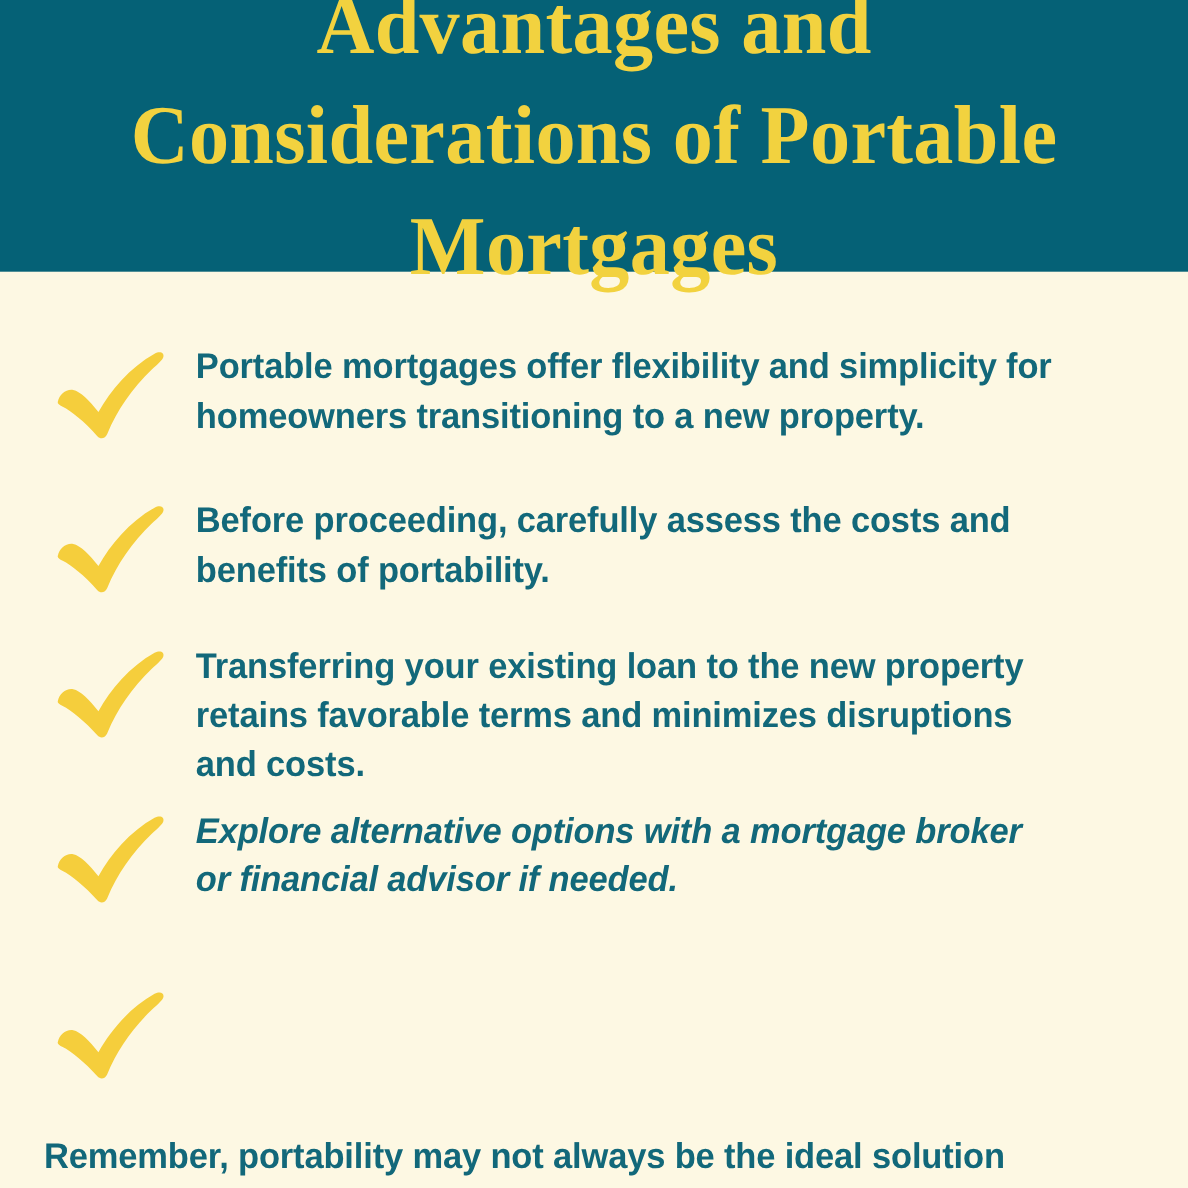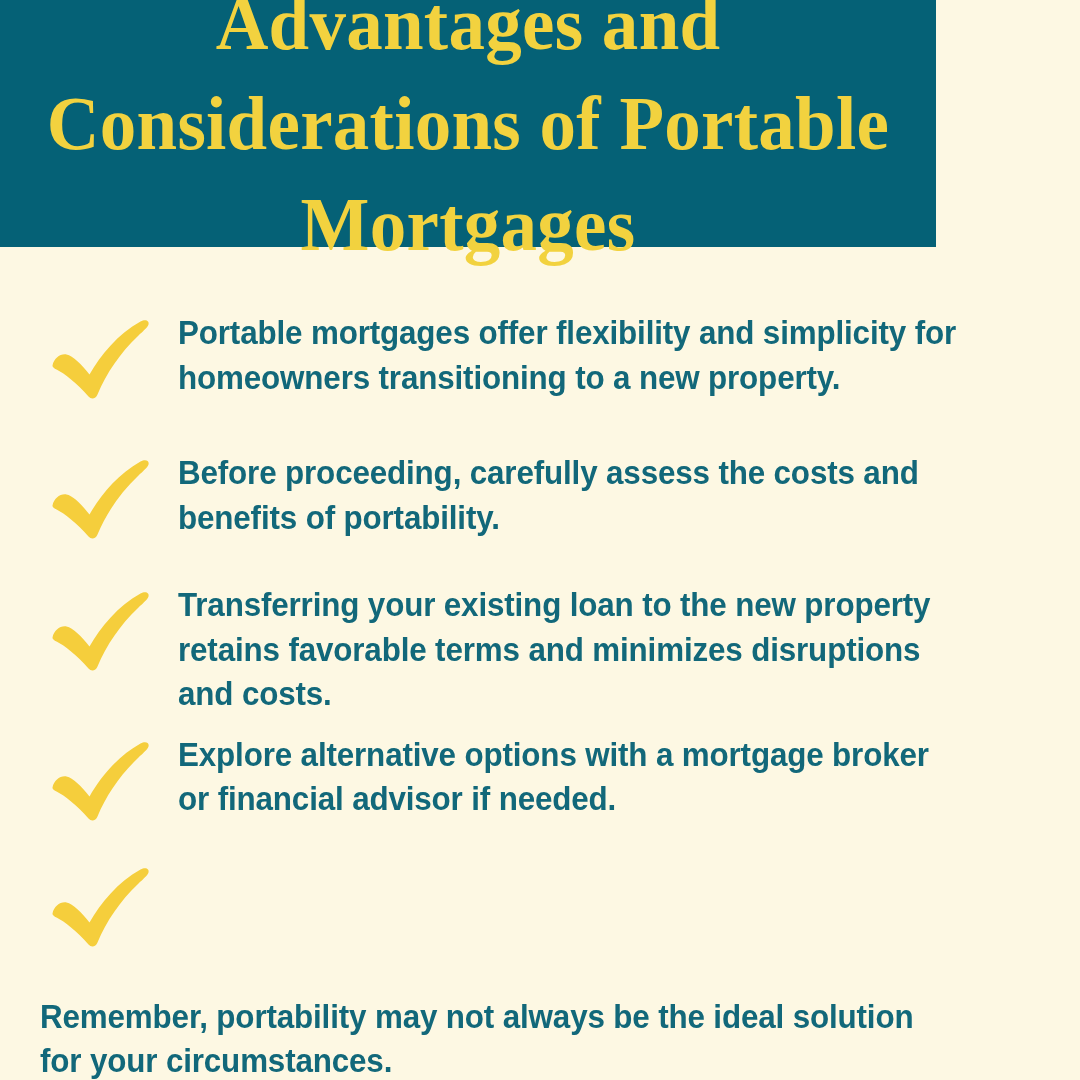--- a/index.html
+++ b/index.html
@@ -19,21 +19,21 @@
     height: 1080px;
     background: #fdf8e3;
     box-sizing: border-box;
   }
 
   
   .header-band {
     position: absolute;
     top: 0;
     left: 0;
-    width: 936px;
+    width: 1080px;
     height: 247px;
     background: #056176;
     display: flex;
     align-items: center;
     justify-content: center;
     padding: 0 18px;
     box-sizing: border-box;
   }
   .header-title {
     color: #f2d23f;
@@ -90,21 +90,21 @@
     letter-spacing: -0.15px;
     padding-top: 4px;
     transform: scaleX(0.965);
     transform-origin: left top;
   }
 
   
   .row-1 { margin-top: 2px;  margin-bottom: 46px; }
   .row-2 { margin-bottom: 12px; }
   .row-3 { margin-bottom: 38px; }
-  .row-4 { margin-bottom: 32px; }
+  .row-4 { margin-bottom: 66px; font-style: italic; }
   .row-5 { margin-bottom: 0; flex-direction: column; }
 </style>
 </head>
 <body>
 
 <div class="poster">
 
   <div class="header-band">
     <h1 class="header-title">Advantages and Considerations of Portable Mortgages</h1>
   </div>

